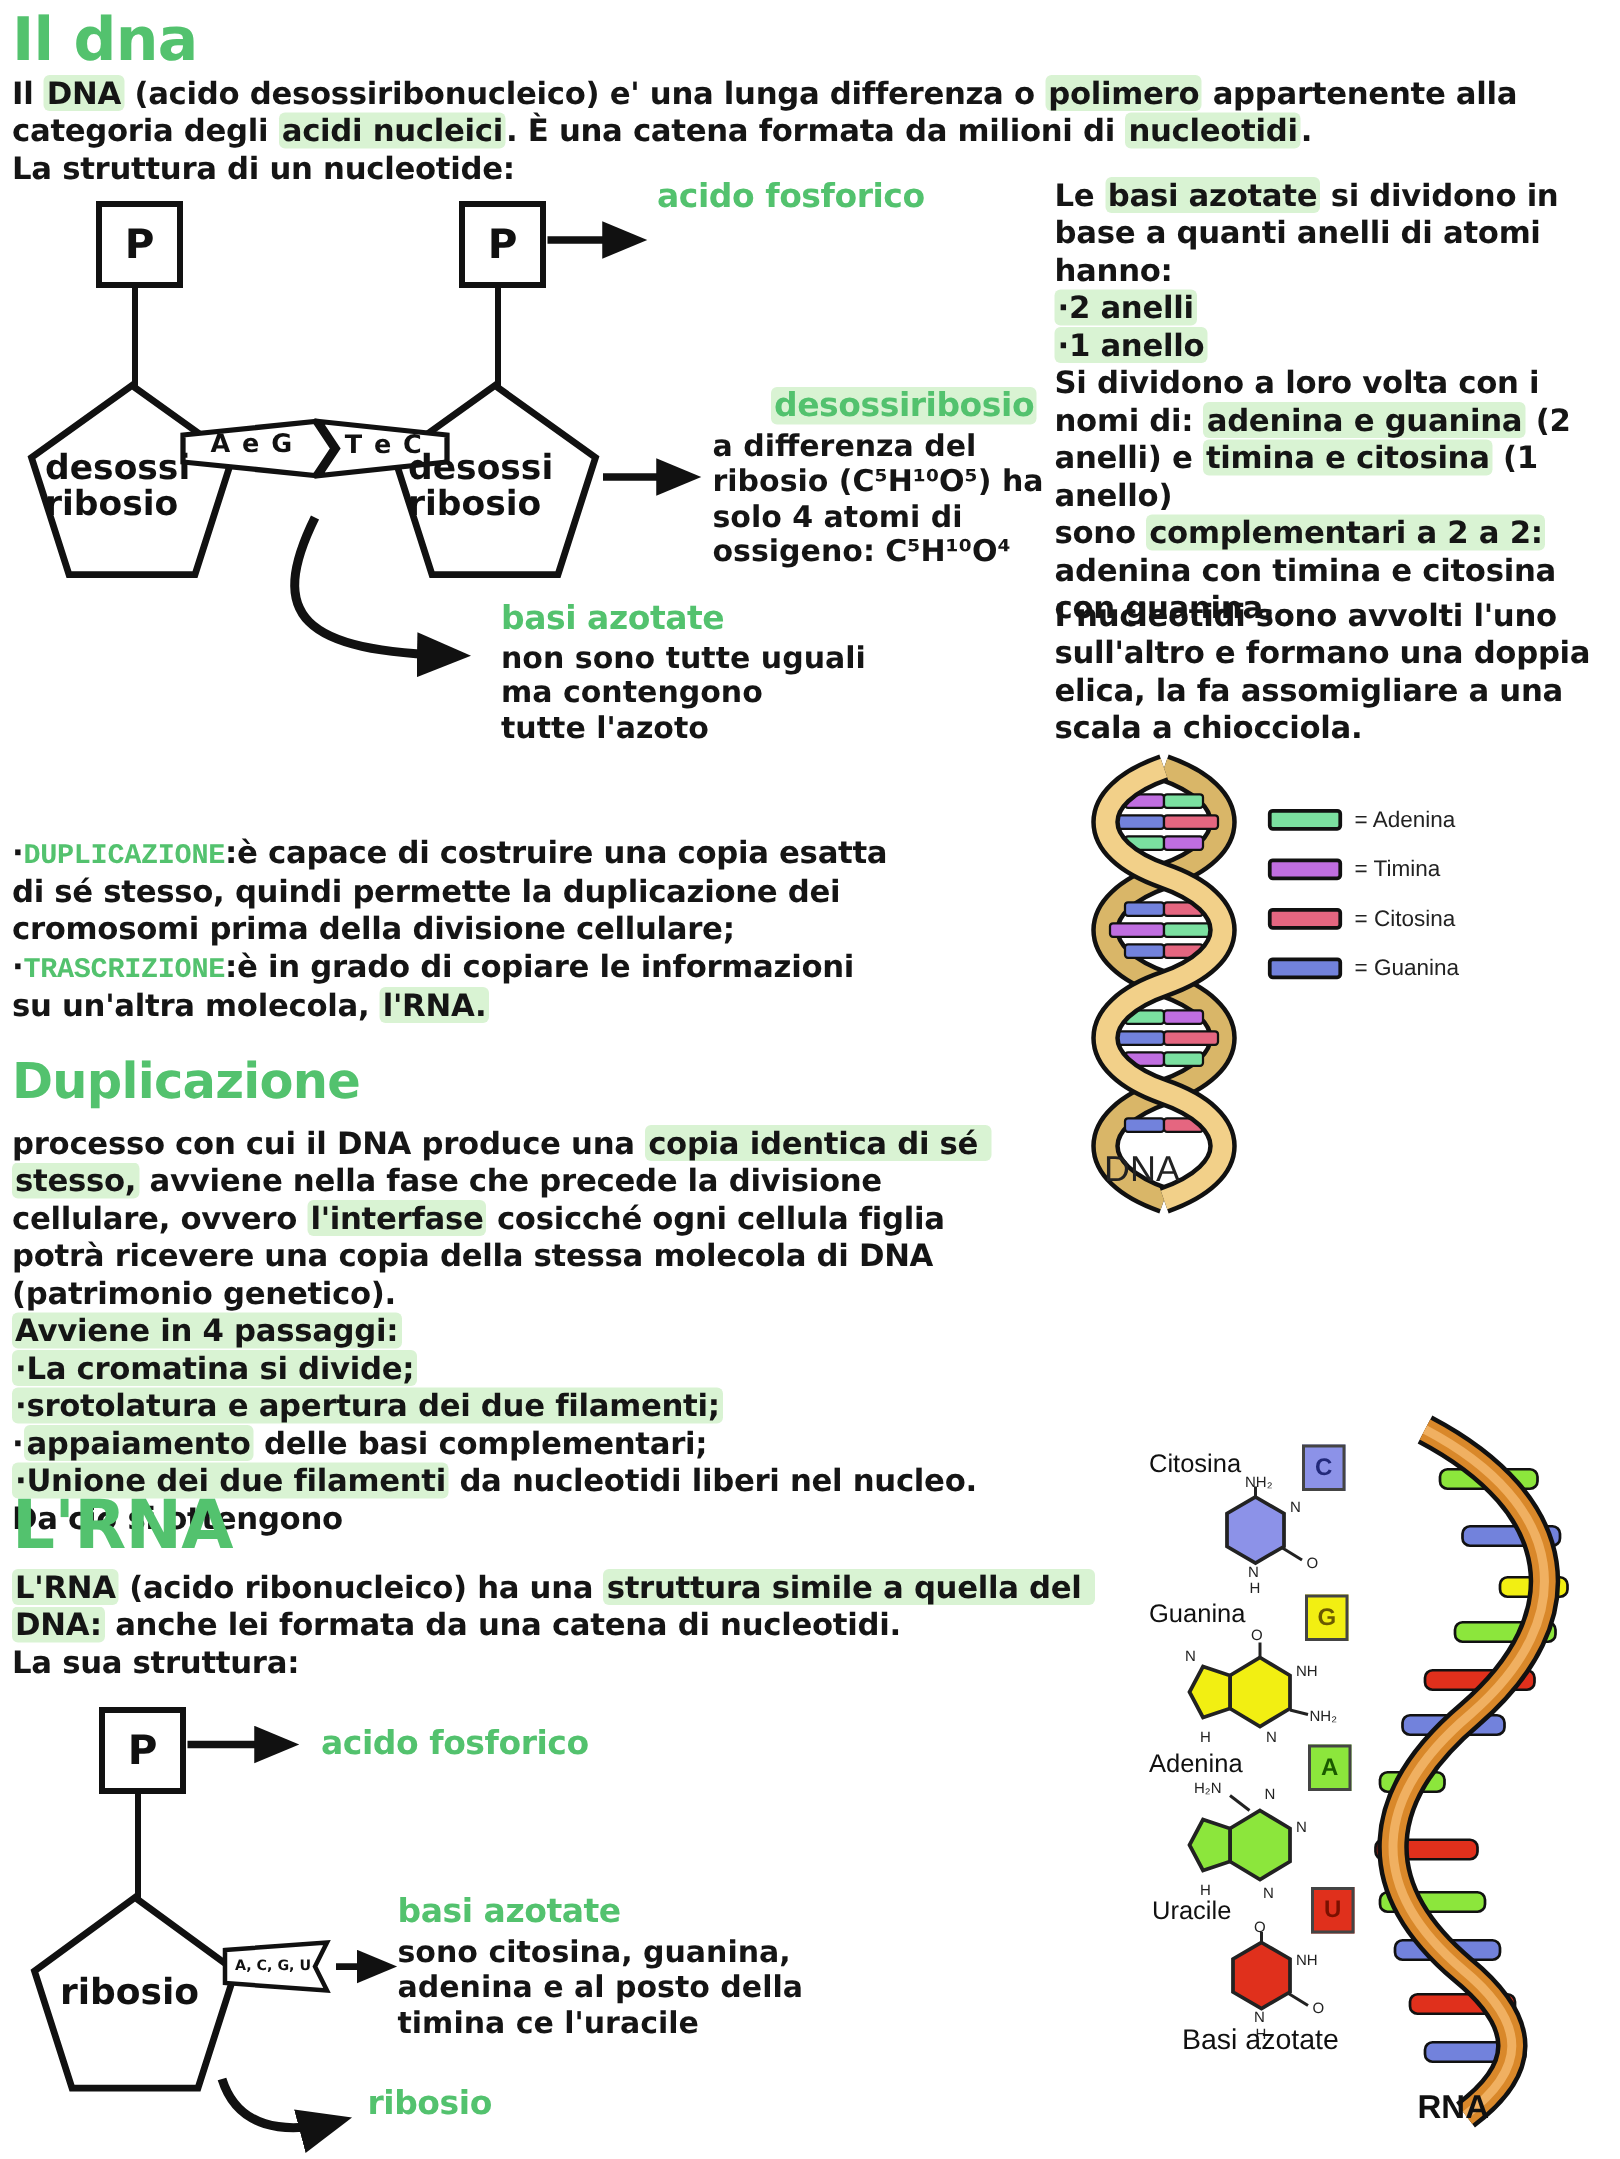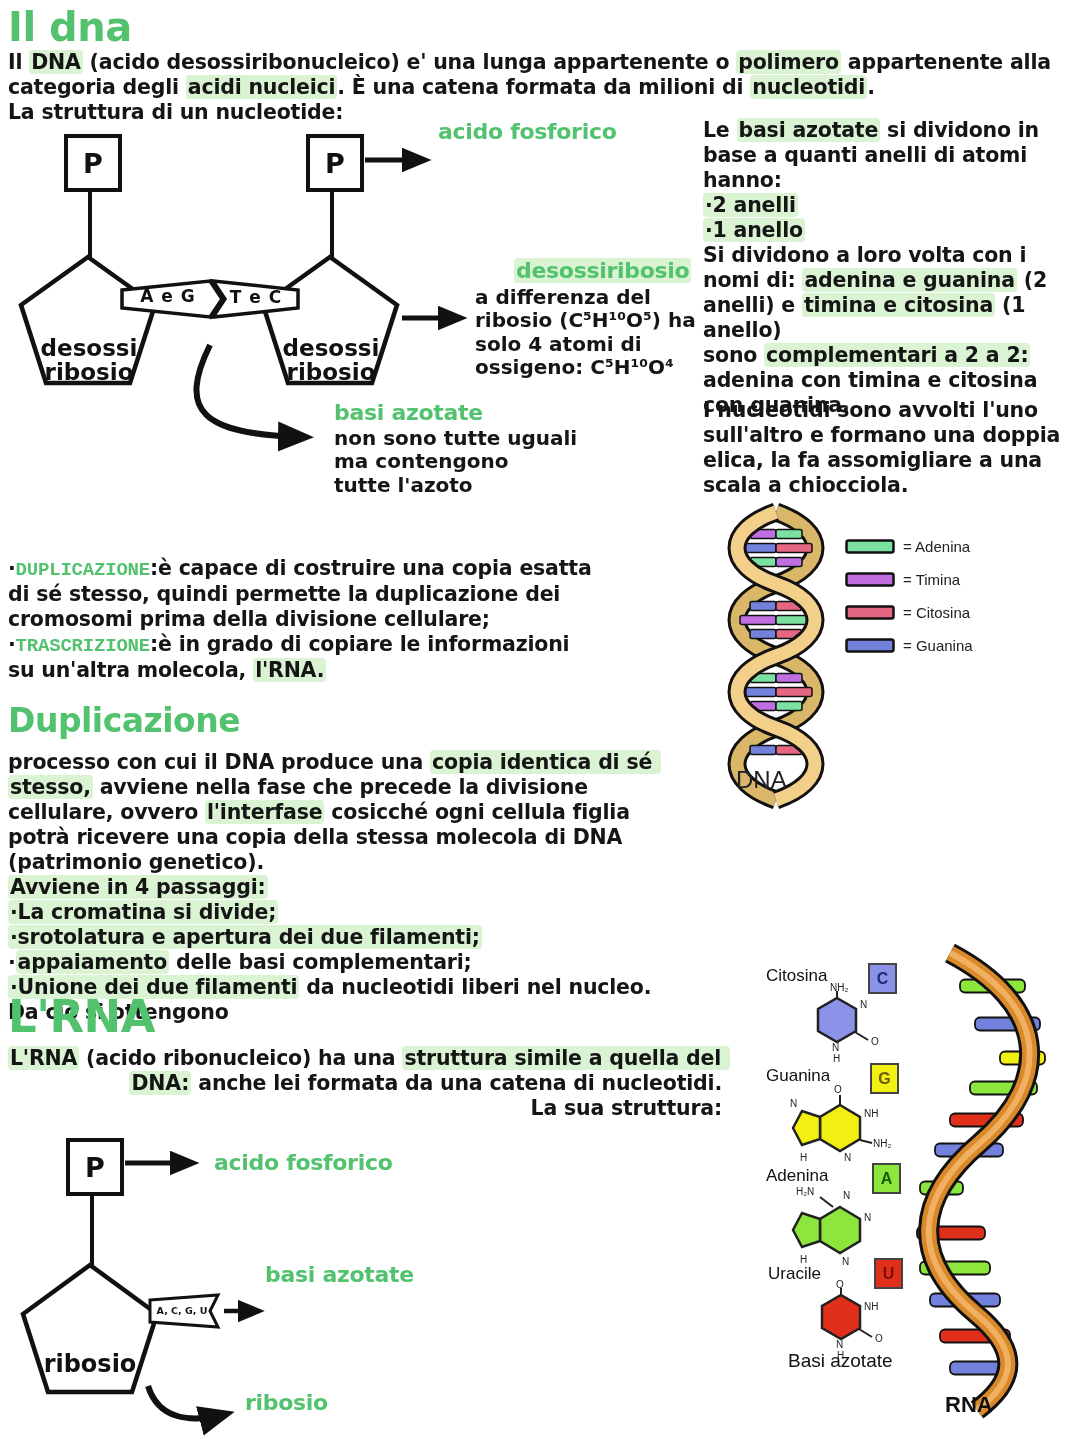--- a/index.html
+++ b/index.html
@@ -8,21 +8,21 @@
   .abs{position:absolute;}
   h1,h2{margin:0;font-weight:bold;color:#53c26e;letter-spacing:-0.5px;}
   .body-text{font-size:20.5px;line-height:1.22;font-weight:600;white-space:pre-wrap;color:#151515;letter-spacing:-0.2px;}
   .hl{background:#d9f3d3;border-radius:4px;padding:0 2px;box-decoration-break:clone;-webkit-box-decoration-break:clone;}
   .green{color:#53c26e;}
   .mono{font-family:"Liberation Mono",monospace;font-weight:bold;font-size:19px;}
   .ann-title{font-size:22px;font-weight:700;color:#53c26e;letter-spacing:-0.3px;}
   .ann-body{font-size:20px;font-weight:600;line-height:1.17;white-space:pre-line;color:#151515;}
   .p-box{width:50px;height:50px;border:4px solid #111;background:#fff;display:flex;align-items:center;justify-content:center;
          font-size:27px;font-weight:700;}
-  .pent-label{text-align:center;font-size:23px;font-weight:600;line-height:1.05;white-space:pre-line;margin-top:36px;}
+  .pent-label{font-size:23px;font-weight:600;line-height:1.05;white-space:pre-line;}
   .banner-label{text-align:center;font-weight:700;font-size:17px;letter-spacing:1px;}
   .figfont{font-family:"Liberation Sans",sans-serif;}
   .legend-row{display:flex;align-items:center;gap:8px;margin-bottom:16px;}
   .legend-label{font-family:"Liberation Sans",sans-serif;font-size:15px;color:#222;}
   .legend-side-label{font-family:"Liberation Sans",sans-serif;font-size:14.5px;color:#222;line-height:1.25;white-space:pre-line;}
   .base-name{font-family:"Liberation Sans",sans-serif;font-size:17px;color:#111;}
   .badge{width:25px;height:27px;border:2px solid #444;display:flex;align-items:center;justify-content:center;
          font-family:"Liberation Sans",sans-serif;font-weight:bold;font-size:16px;}
   svg{display:block;overflow:visible;}
 </style>
@@ -33,21 +33,21 @@
 
   <svg width="0" height="0" style="position:absolute">
     <defs>
       <marker id="ah" markerWidth="8" markerHeight="8" refX="4.5" refY="2.5" orient="auto">
         <path d="M0,0 L6,2.5 L0,5 z" fill="#111"></path>
       </marker>
     </defs>
   </svg>
 
   <h1 class="abs" style="left:8px;top:4px;font-size:40px;">Il dna</h1>
-  <div class="abs body-text" style="left:8px;top:50px;width:1064px;"><span>Il </span><span class="hl">DNA</span><span> (acido desossiribonucleico) e' una lunga appartenente o </span><span class="hl">polimero</span><span> appartenente alla categoria degli </span><span class="hl">acidi nucleici</span><span>. È una catena formata da milioni di </span><span class="hl">nucleotidi</span><span>.
+  <div class="abs body-text" style="left:8px;top:50px;width:1064px;"><span>Il </span><span class="hl">DNA</span><span> (acido desossiribonucleico) e' una lunga differenza o </span><span class="hl">polimero</span><span> appartenente alla categoria degli </span><span class="hl">acidi nucleici</span><span>. È una catena formata da milioni di </span><span class="hl">nucleotidi</span><span>.
 La struttura di un nucleotide:</span></div>
 
   <svg class="abs" style="left:0;top:115px;" width="720" height="400" viewBox="0 0 720 400">
     <line x1="90" y1="73" x2="90" y2="145" stroke="#111" stroke-width="4"></line>
     <line x1="332" y1="73" x2="332" y2="145" stroke="#111" stroke-width="4"></line>
     <polygon points="88,142 155,190 130,268 46,268 21,190" fill="#fff" stroke="#111" stroke-width="4.5"></polygon>
     <polygon points="330,142 397,190 372,268 288,268 263,190" fill="#fff" stroke="#111" stroke-width="4.5"></polygon>
     <polygon points="122,175 210,166 222,184 210,202 122,193" fill="#fff" stroke="#111" stroke-width="3.5"></polygon>
     <polygon points="213,166 298,175 298,193 213,202 225,184" fill="#fff" stroke="#111" stroke-width="3.5"></polygon>
     <line x1="365" y1="45" x2="424" y2="45" stroke="#111" stroke-width="5" marker-end="url(#ah)"></line>
@@ -145,36 +145,39 @@
   <h2 class="abs" style="left:8px;top:701px;font-size:33px;">Duplicazione</h2>
   <div class="abs body-text" style="left:8px;top:750px;width:684px;"><span>processo con cui il DNA produce una </span><span class="hl">copia identica di sé stesso,</span><span> avviene nella fase che precede la divisione cellulare, ovvero </span><span class="hl">l'interfase</span><span> cosicché ogni cellula figlia potrà ricevere una copia della stessa molecola di DNA (patrimonio genetico).
 </span><span class="hl">Avviene in 4 passaggi:</span><span>
 </span><span class="hl">·La cromatina si divide;</span><span>
 </span><span class="hl">·srotolatura e apertura dei due filamenti;</span><span>
 ·</span><span class="hl">appaiamento</span><span> delle basi complementari;
 </span><span class="hl">·Unione dei due filamenti</span><span> da nucleotidi liberi nel nucleo.
 Da ciò si ottengono</span></div>
 
   <h2 class="abs" style="left:8px;top:990px;font-size:45px;">L'RNA</h2>
-  <div class="abs body-text" style="left:8px;top:1046px;width:714px;text-align:right;"><span class="hl">L'RNA</span><span> (acido ribonucleico) ha una </span><span class="hl">struttura simile a quella del DNA:</span><span> anche lei formata da una catena di nucleotidi.
+  <div class="abs body-text" style="left:8px;top:1046px;width:714px;"><span class="hl">L'RNA</span><span> (acido ribonucleico) ha una </span><span class="hl">struttura simile a quella del DNA:</span><span> anche lei formata da una catena di nucleotidi.
 La sua struttura:</span></div>
 
   <svg class="abs" style="left:0;top:1130px;" width="460" height="309" viewBox="0 0 460 309">
     <line x1="92" y1="63" x2="92" y2="140" stroke="#111" stroke-width="4"></line>
     <polygon points="90,135 157,184 132,262 48,262 23,184" fill="#fff" stroke="#111" stroke-width="4.5"></polygon>
     <polygon points="150,170 218,165 210,181 218,197 150,192" fill="#fff" stroke="#111" stroke-width="3"></polygon>
     <line x1="224" y1="181" x2="258" y2="181" stroke="#111" stroke-width="4.5" marker-end="url(#ah)"></line>
     <line x1="125" y1="33" x2="192" y2="33" stroke="#111" stroke-width="5" marker-end="url(#ah)"></line>
     <path d="M 148 256 C 158 288, 188 294, 226 284" fill="none" stroke="#111" stroke-width="6" marker-end="url(#ah)"></path>
   </svg>
   <div class="abs p-box" style="left:66px;top:1138px;">P</div>
   <div class="abs pent-label" style="left:40px;top:1316px;width:100px;font-size:24px;">ribosio</div>
   <div class="abs banner-label" style="left:152px;top:1305px;width:60px;font-size:9.5px;letter-spacing:0;">A, C, G, U</div>
   <div class="abs ann-title" style="left:214px;top:1150px;">acido fosforico</div>
   <div class="abs ann-title" style="left:265px;top:1262px;">basi azotate</div>
+  <div class="abs ann-body" style="left:265px;top:1290px;">sono citosina, guanina,
+adenina e al posto della
+timina ce l'uracile</div>
   <div class="abs ann-title" style="left:245px;top:1390px;">ribosio</div>
 
   <div class="abs base-name" style="left:766px;top:966px;">Citosina</div>
   <div class="abs badge" style="left: 868px; top: 963px; background: rgb(140, 146, 232); color: rgb(34, 41, 122);">C</div>
   <svg class="abs figfont" style="left:792px;top:985px;" width="95" height="80" viewBox="0 0 95 80">
     <line x1="45" y1="15" x2="45" y2="6" stroke="#222" stroke-width="2"></line>
     <line x1="63" y1="47" x2="76" y2="55" stroke="#222" stroke-width="2"></line>
     <polygon points="45,13 64,24 64,46 45,57 26,46 26,24" stroke="#222" stroke-width="2.5" fill="#8c92e8"></polygon>
     <text x="38" y="6" font-size="10" fill="#222">NH₂</text>
     <text x="68" y="23" font-size="10" fill="#222">N</text>

